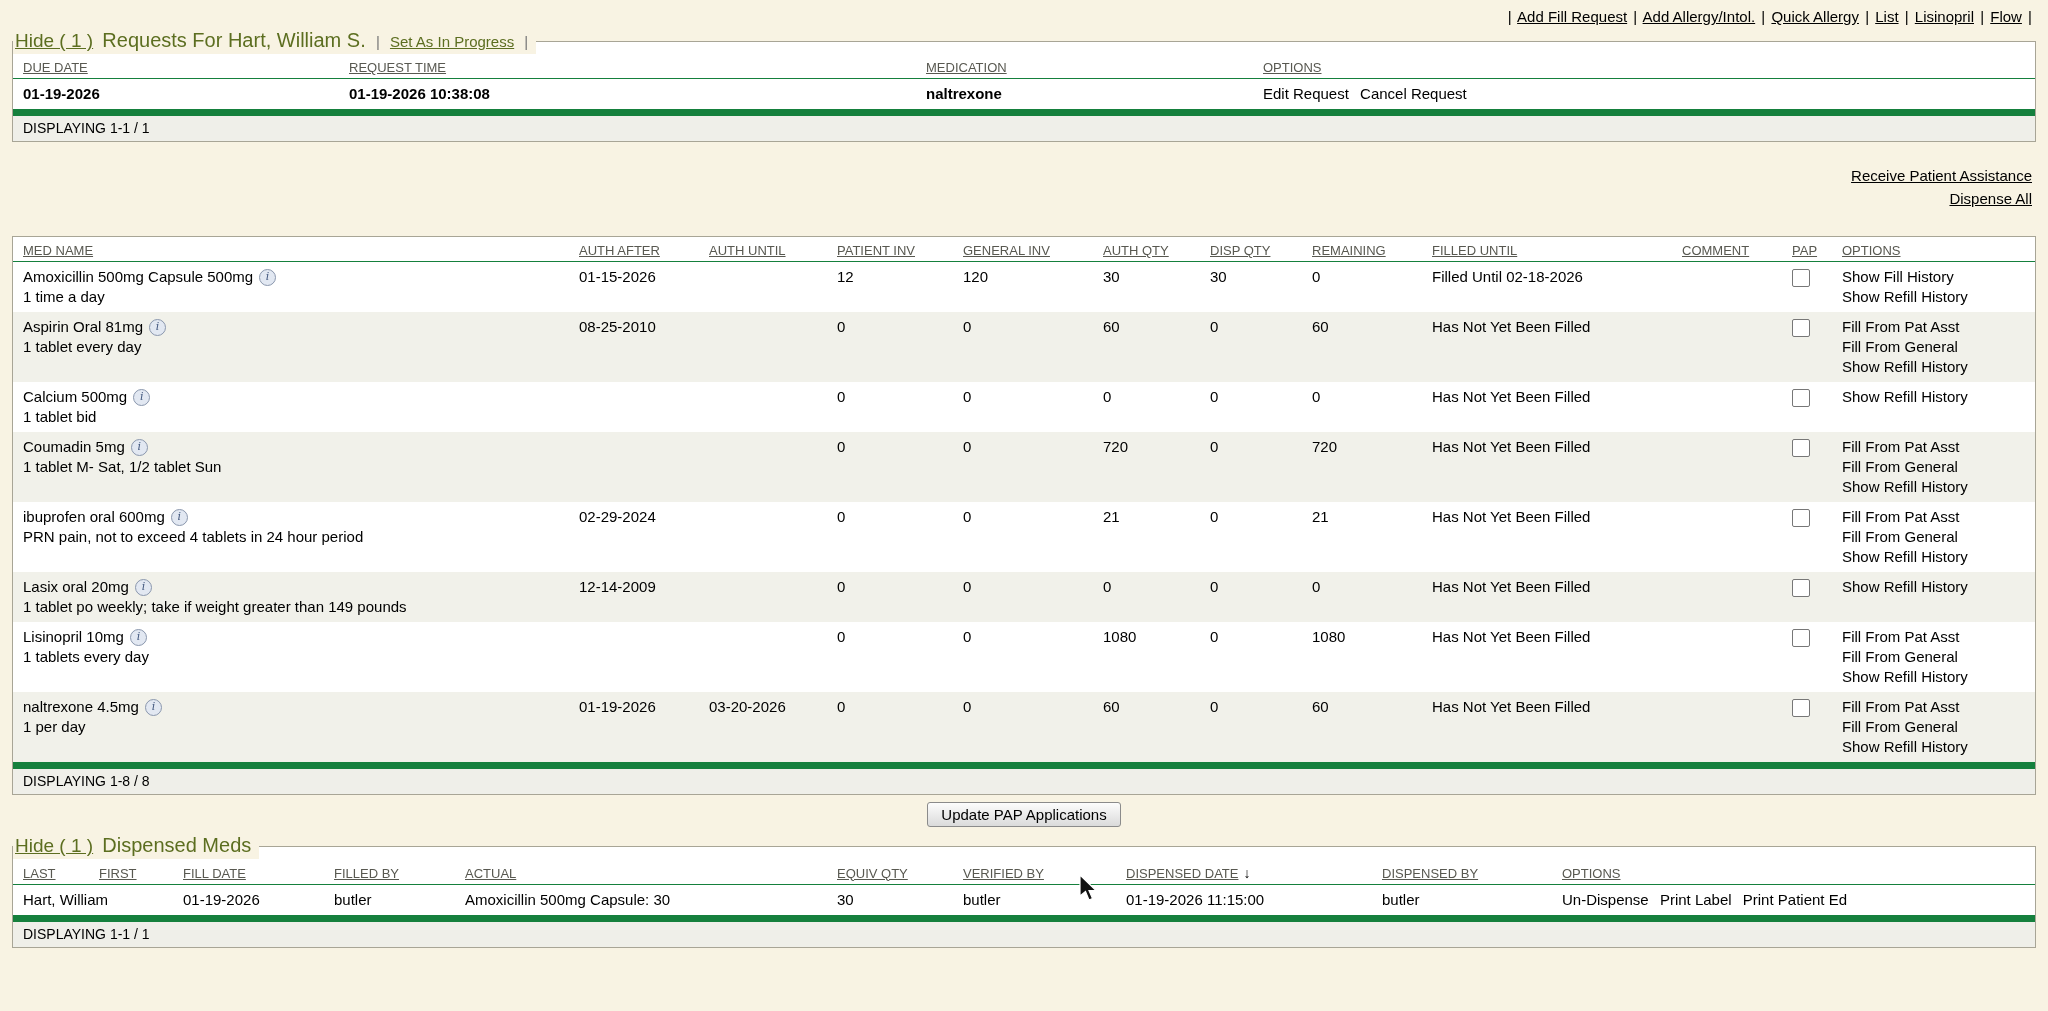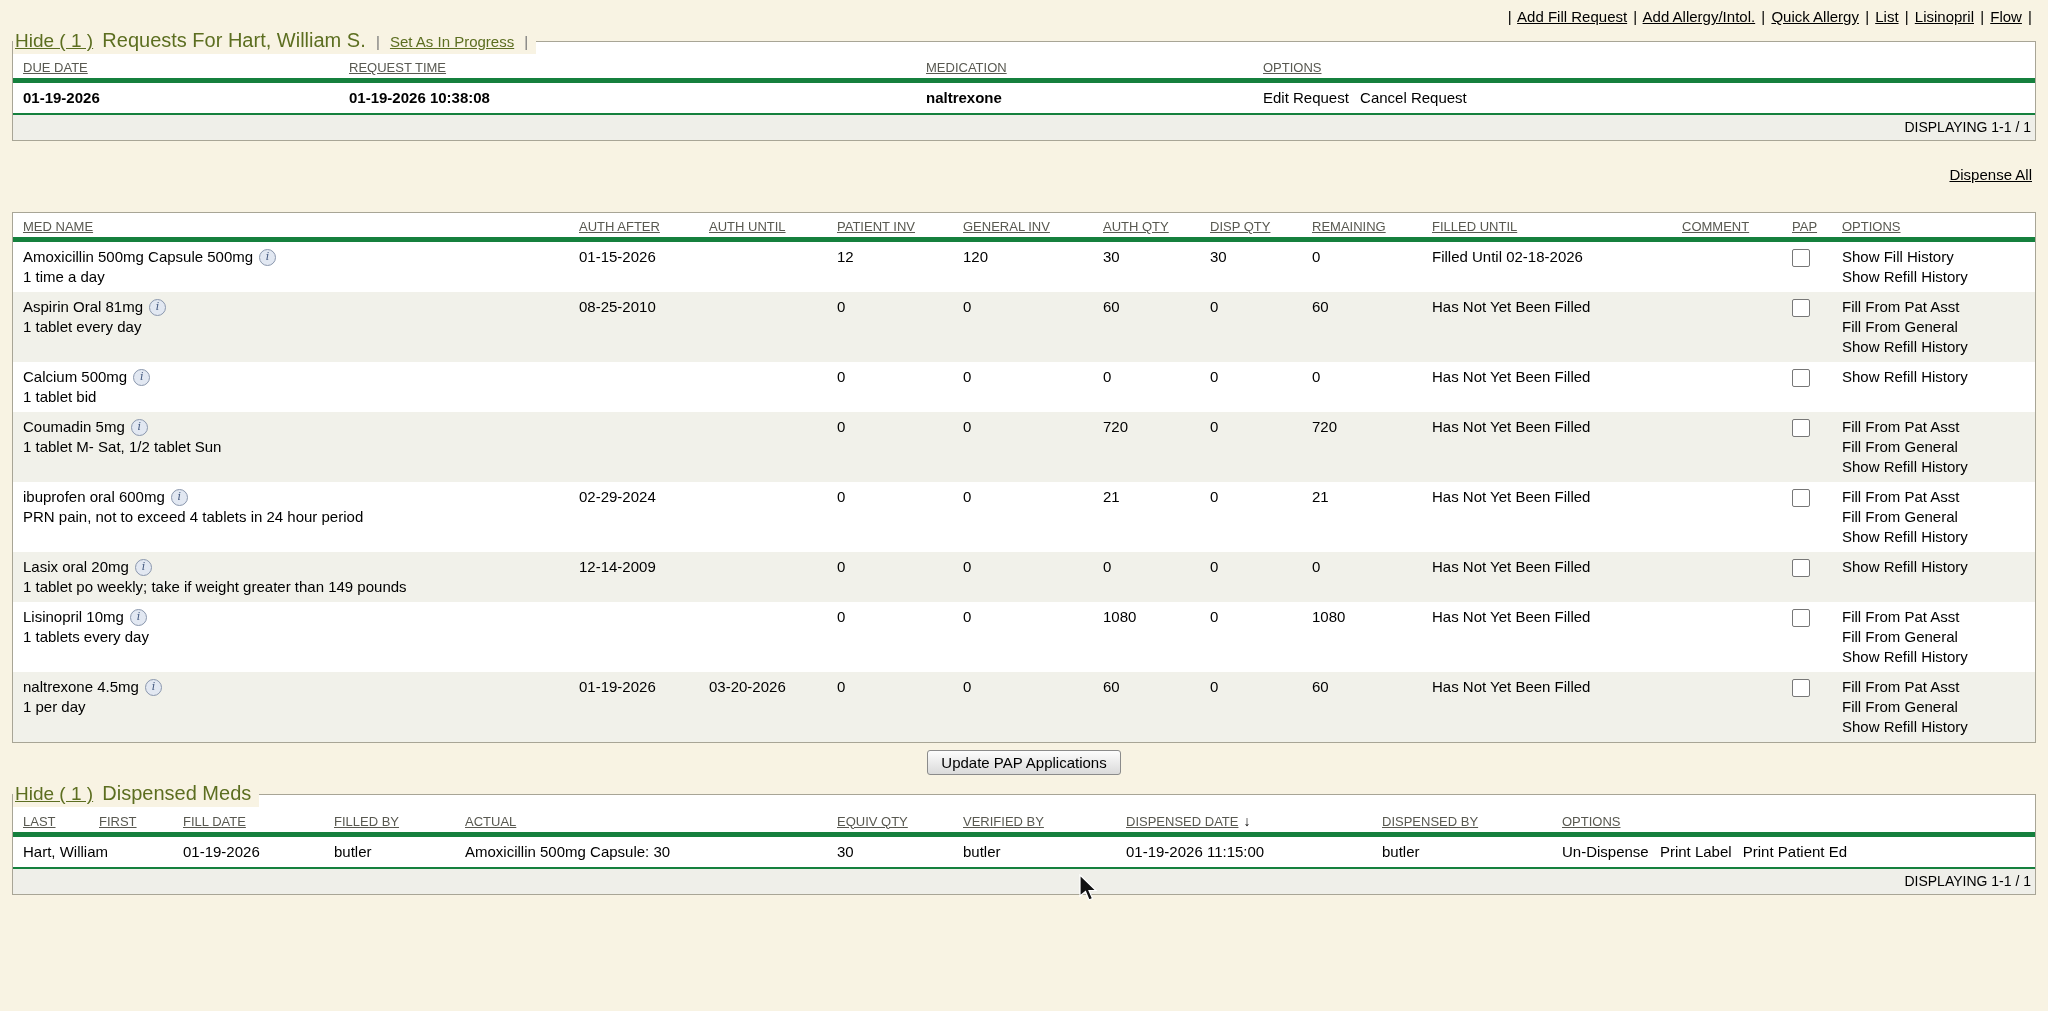--- a/index.html
+++ b/index.html
@@ -18,26 +18,26 @@
   .hide-link{color:#5c6e20;text-decoration:underline;font-size:19px;cursor:pointer;}
   .section-title{font-weight:normal;font-size:20px;color:#5c6e20;margin-left:5px;}
   .legend-sep{color:#777;font-size:15px;margin-left:6px;}
   .legend-action{color:#5c6e20;text-decoration:underline;font-size:15px;cursor:pointer;margin-left:6px;}
   
   table.grid{width:100%;border-collapse:collapse;table-layout:fixed;background:#fff;}
   table.grid th{
     font-size:13px;font-weight:normal;color:#585850;text-decoration:underline;
     text-align:left;padding:6px 6px 3px 6px;white-space:nowrap;cursor:pointer;
   }
-  table.grid thead tr{border-bottom:5px solid #15803d;}
+  table.grid thead tr{border-bottom:1px solid #15803d;}
   table.grid td{font-size:15px;padding:5px 6px;vertical-align:top;line-height:20px;}
   table.grid th:first-child,table.grid td:first-child{padding-left:10px;}
   tr.alt{background:#f1f1ea;}
   tr.displaying td{
-    border-top:2px solid #15803d;background:#efefe9;text-align:right;
+    border-top:7px solid #15803d;background:#efefe9;text-align:left;
     font-size:14px;padding:4px;line-height:17px;
   }
   .bold{font-weight:bold;}
   .nowrap{white-space:nowrap;}
   .opt-line{cursor:pointer;}
   .opt-inline{cursor:pointer;margin-right:7px;}
   .med-line{white-space:nowrap;}
   .info-icon{
     display:inline-block;width:15px;height:15px;line-height:14px;margin-left:6px;
     border:1px solid #8a97ad;border-radius:50%;background:#e2e8f2;color:#44597f;
@@ -116,20 +116,21 @@
         </td>
       </tr>
       <tr class="displaying">
         <td colspan="4">DISPLAYING 1-1 / 1</td>
       </tr>
     </tbody>
   </table>
 </fieldset>
 
 <div class="right-links">
+  <a>Receive Patient Assistance</a>
   <a>Dispense All</a>
 </div>
 
 <fieldset class="section" id="section-fill">
   <table class="grid">
     <colgroup>
       <col style="width:560px">
         <col style="width:130px">
         <col style="width:128px">
         <col style="width:126px">
@@ -327,20 +328,23 @@
         <td>0</td>
         <td>60</td>
         <td>Has Not Yet Been Filled</td>
         <td></td>
         <td><span class="checkbox"></span></td>
         <td>
           <div class="opt-line">Fill From Pat Asst</div>
           <div class="opt-line">Fill From General</div>
           <div class="opt-line">Show Refill History</div>
         </td>
+      </tr>
+      <tr class="displaying">
+        <td colspan="12">DISPLAYING 1-8 / 8</td>
       </tr>
     </tbody>
   </table>
 </fieldset>
 
 <div class="btn-row">
   <button class="pap-btn">Update PAP Applications</button>
 </div>
 
 <fieldset class="section" id="section-dispensed">

